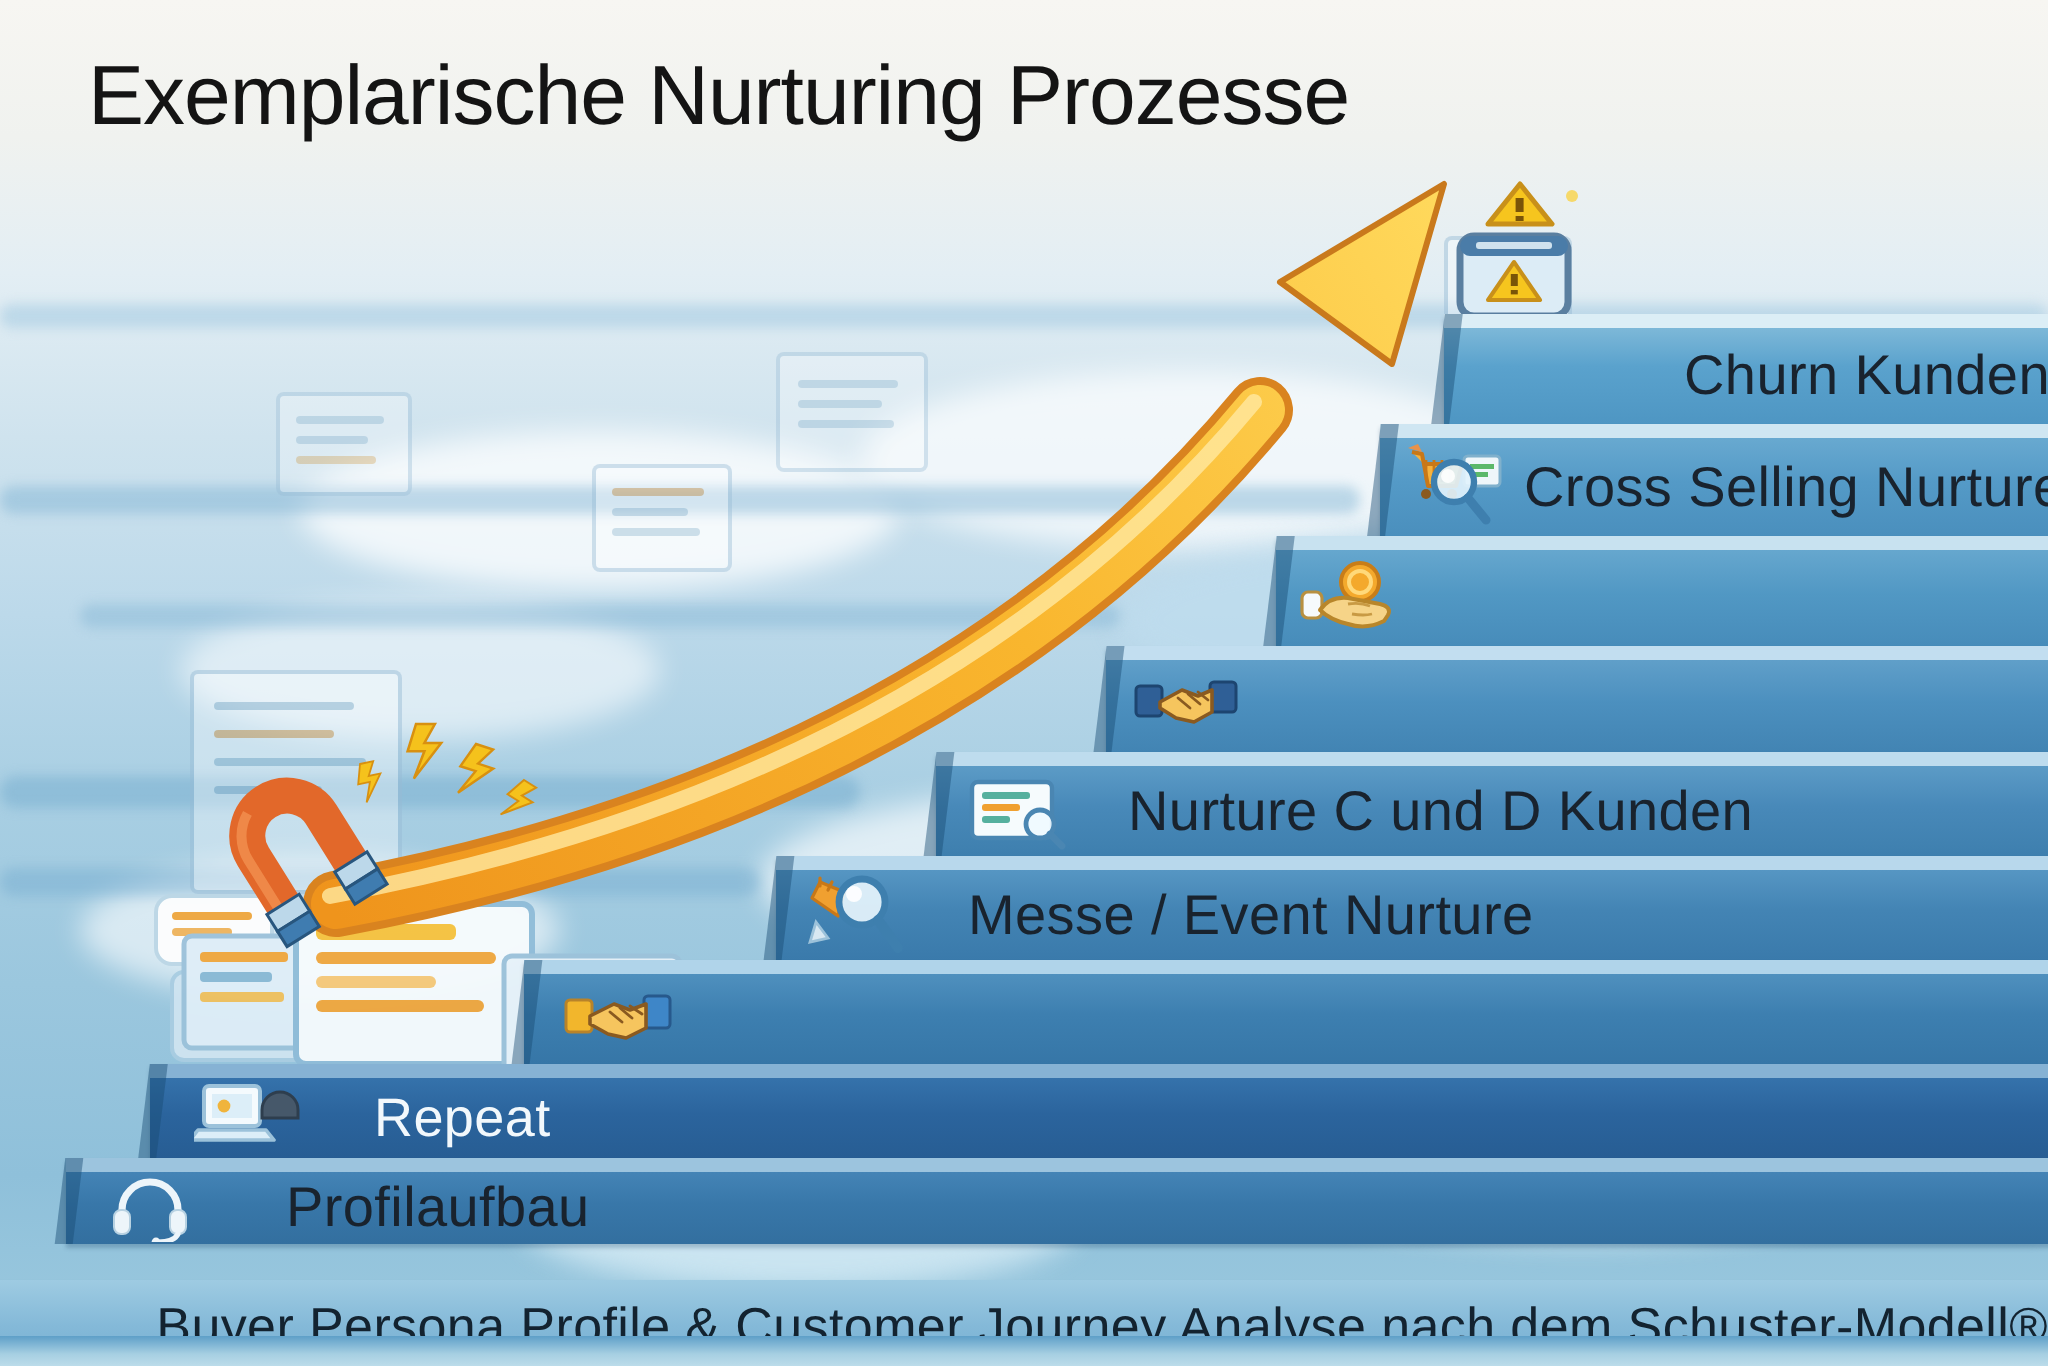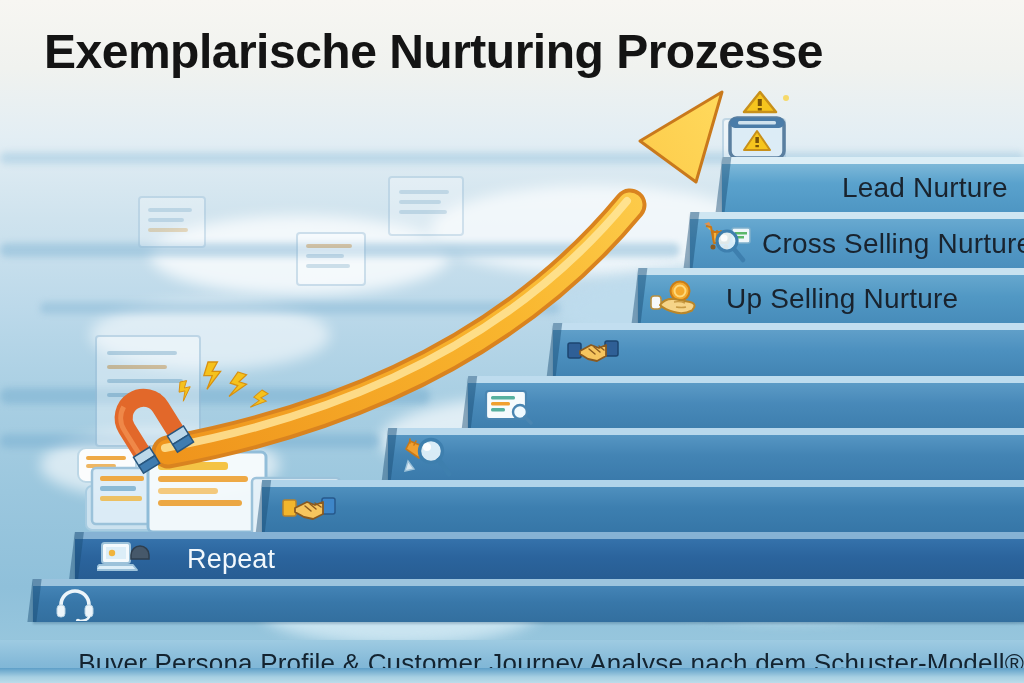--- a/index.html
+++ b/index.html
@@ -35,21 +35,21 @@
   .s1 .lbl{color:#f2f8fc;font-size:27px;}
   .s0{left:33px;top:579px;height:36px;border-top:7px solid #9cc4de;padding-left:16px;gap:36px;
       background:linear-gradient(180deg,#4484b6 0%,#3877a9 45%,#336f9f 100%);}
   #footerband{position:absolute;left:0;right:0;top:640px;height:46px;z-index:3;
       display:flex;align-items:center;justify-content:flex-end;
       background:linear-gradient(180deg,#9ecbe2 0%,#84b9d8 50%,#74aed2 100%);
       box-shadow:0 3px 3px rgba(20,60,95,.35);}
   #footerband .lbl{font-size:26px;color:#132330;letter-spacing:.2px;}
   #bottomstrip{position:absolute;left:0;right:0;top:668px;height:15px;z-index:3;
       background:linear-gradient(180deg,#5e9fc8 0%,#a6cfe2 60%,#bcdcea 100%);}
-  #title{position:absolute;left:44px;top:24px;z-index:4;font-size:48px;font-weight:700;
+  #title{position:absolute;left:44px;top:24px;z-index:4;font-size:42px;font-weight:400;
       color:#141414;letter-spacing:-.5px;}
   .doc{position:absolute;background:rgba(252,254,255,.75);border:2px solid rgba(120,165,200,.7);
       border-radius:4px;z-index:1;}
   .doc .ln{position:absolute;height:4px;border-radius:2px;}
 </style>
 </head>
 <body>
 
 <div id="canvas">
 
@@ -165,21 +165,21 @@
       <rect x="738" y="121" width="38" height="3.5" rx="1.5" fill="#cfe2ee"></rect>
       <polygon points="757,131 770,150 744,150" fill="#f6c51e" stroke="#c8901a" stroke-width="2" stroke-linejoin="round"></polygon>
       <rect x="755.4" y="137" width="3.5" height="6" fill="#7a5408"></rect>
         <rect x="755.4" y="145" width="3.5" height="2.2" fill="#7a5408"></rect>
     </g>
   </svg>
 
   <div id="title">Exemplarische Nurturing Prozesse</div>
 
   <div class="step s8">
-    <span class="lbl">Lead Nurture</span>
+    <span class="lbl">Churn Kunden</span>
   </div>
 
   <div class="step s7">
     <svg class="sicon" width="54" height="44" viewBox="0 0 54 44">
       <rect x="32" y="6" width="18" height="15" rx="2" fill="#eef6fa" stroke="#7fb0cc" stroke-width="1.5"></rect>
       <rect x="35" y="10" width="12" height="2.5" fill="#5bb86a"></rect>
         <rect x="35" y="14" width="9" height="2.5" fill="#5bb86a"></rect>
       <path d="M6 4 l5 1 3 16 h14 l3 -11 h-19" fill="#f6b23c" stroke="#c87818" stroke-width="2" stroke-linejoin="round"></path>
       <path d="M13 8 v10 M17 8 v11 M21 8 v11 M25 8 v11" stroke="#c87818" stroke-width="1.4"></path>
       <path d="M4 2 l5 -2 2 4 z" fill="#e8924a"></path>
@@ -193,52 +193,53 @@
   </div>
 
   <div class="step s6">
     <svg class="sicon" width="52" height="42" viewBox="0 0 52 42">
       <circle cx="30" cy="13" r="9.5" fill="#f4a92c" stroke="#c87d18" stroke-width="2"></circle>
       <circle cx="30" cy="13" r="5.5" fill="none" stroke="#ffd97a" stroke-width="2"></circle>
       <rect x="1" y="18" width="10" height="13" rx="3" fill="#f6fafc" stroke="#b89040" stroke-width="1.6"></rect>
       <path d="M10 27 q5 -7 14 -6 l16 3 q6 1.5 4 5.5 l-2 3 q-9 4.5 -18 1.5 q-9 -2 -14 -7 z" fill="#f6d488" stroke="#b8862a" stroke-width="2" stroke-linejoin="round"></path>
       <path d="M24 24 q6 -1 11 1 M26 29 q6 1 10 0" stroke="#c89a44" stroke-width="1.4" fill="none"></path>
     </svg>
-    <span class="lbl">Up Selling Nurture</span>
   </div>
 
   <div class="step s5">
     <svg class="sicon" width="52" height="38" viewBox="0 0 52 38">
       <rect x="1" y="9" width="13" height="15" rx="2" fill="#2f5f96" stroke="#1d4570" stroke-width="1.5"></rect>
       <rect x="38" y="7" width="13" height="15" rx="2" fill="#2f5f96" stroke="#1d4570" stroke-width="1.5"></rect>
       <path d="M13 17 l11 -6 8 3 7 -3 v11 l-9 5 -9 -2 -8 -5 z" fill="#f6c55e" stroke="#8a5a20" stroke-width="1.8" stroke-linejoin="round"></path>
       <path d="M22 15 l6 5 M27 13 l6 5 M32 12 l5 4" stroke="#8a5a20" stroke-width="1.4" fill="none" stroke-linecap="round"></path>
     </svg>
   </div>
 
   <div class="step s4">
     <svg class="sicon" width="50" height="38" viewBox="0 0 50 38">
       <rect x="2" y="4" width="40" height="28" rx="3" fill="#f6fbfd" stroke="#4a86b2" stroke-width="2.2"></rect>
       <rect x="7" y="9" width="24" height="3.5" rx="1.5" fill="#56b09e"></rect>
       <rect x="7" y="15" width="19" height="3.5" rx="1.5" fill="#f0a030"></rect>
       <rect x="7" y="21" width="14" height="3.5" rx="1.5" fill="#56b09e"></rect>
       <circle cx="36" cy="25" r="7" fill="rgba(240,250,255,.9)" stroke="#4a86b2" stroke-width="2.4"></circle>
       <line x1="41" y1="30" x2="47" y2="36" stroke="#4a86b2" stroke-width="3.4" stroke-linecap="round"></line>
     </svg>
+    <span class="lbl">Nurture C und D Kunden</span>
   </div>
 
   <div class="step s3">
     <svg class="sicon" width="52" height="42" viewBox="0 0 52 42">
       <path d="M4 12 l4 -8 12 5 -3 12 z" fill="#f0a030" stroke="#c87818" stroke-width="1.6" stroke-linejoin="round"></path>
       <path d="M8 6 v-4 M12 8 l2 -4" stroke="#c87818" stroke-width="1.6" stroke-linecap="round"></path>
       <path d="M6 24 l6 8 -9 2 z" fill="#d8e8f2" stroke="#9cc2da" stroke-width="1.4"></path>
       <circle cx="29" cy="14" r="11.5" fill="rgba(230,244,252,.92)" stroke="#3e7fae" stroke-width="3.4"></circle>
       <circle cx="25" cy="10" r="4" fill="#ffffff" opacity=".9"></circle>
       <line x1="37" y1="23" x2="47" y2="37" stroke="#3e7fae" stroke-width="5" stroke-linecap="round"></line>
     </svg>
+    <span class="lbl">Messe / Event Nurture</span>
   </div>
 
   <div class="step s2">
     <svg class="sicon" width="54" height="40" viewBox="0 0 54 40">
       <rect x="1" y="10" width="13" height="16" rx="2" fill="#f2b62c" stroke="#b8832a" stroke-width="1.5"></rect>
       <rect x="40" y="8" width="13" height="16" rx="2" fill="#3e86c8" stroke="#27598c" stroke-width="1.5"></rect>
       <path d="M13 18 l12 -6 8 3 8 -3 v12 l-10 5 -9 -2 -9 -5 z" fill="#f6c55e" stroke="#8a5a20" stroke-width="1.8" stroke-linejoin="round"></path>
       <path d="M23 16 l6 5 M28 14 l6 5 M33 13 l6 4" stroke="#8a5a20" stroke-width="1.4" fill="none" stroke-linecap="round"></path>
     </svg>
   </div>
@@ -255,20 +256,21 @@
   </div>
 
   <div class="step s0">
     <svg class="sicon" width="58" height="34" viewBox="0 0 58 34">
       <path d="M12 22 v-4 a14 14 0 0 1 28 0 v4" fill="none" stroke="#edf5fa" stroke-width="3.6" stroke-linecap="round"></path>
       <rect x="8" y="18" width="8" height="12" rx="3.5" fill="#edf5fa" stroke="#b8d2e2" stroke-width="1"></rect>
       <rect x="36" y="18" width="8" height="12" rx="3.5" fill="#edf5fa" stroke="#b8d2e2" stroke-width="1"></rect>
       <path d="M40 30 q-2 4 -10 4" fill="none" stroke="#edf5fa" stroke-width="2.6" stroke-linecap="round"></path>
       <circle cx="29" cy="34" r="2.2" fill="#edf5fa"></circle>
     </svg>
+    <span class="lbl">Profilaufbau</span>
   </div>
 
   <div id="footerband">
     <span class="lbl">Buyer Persona Profile &amp; Customer Journey Analyse nach dem Schuster-Modell®</span>
   </div>
   <div id="bottomstrip"></div>
 
 </div>
 
 </body></html>

